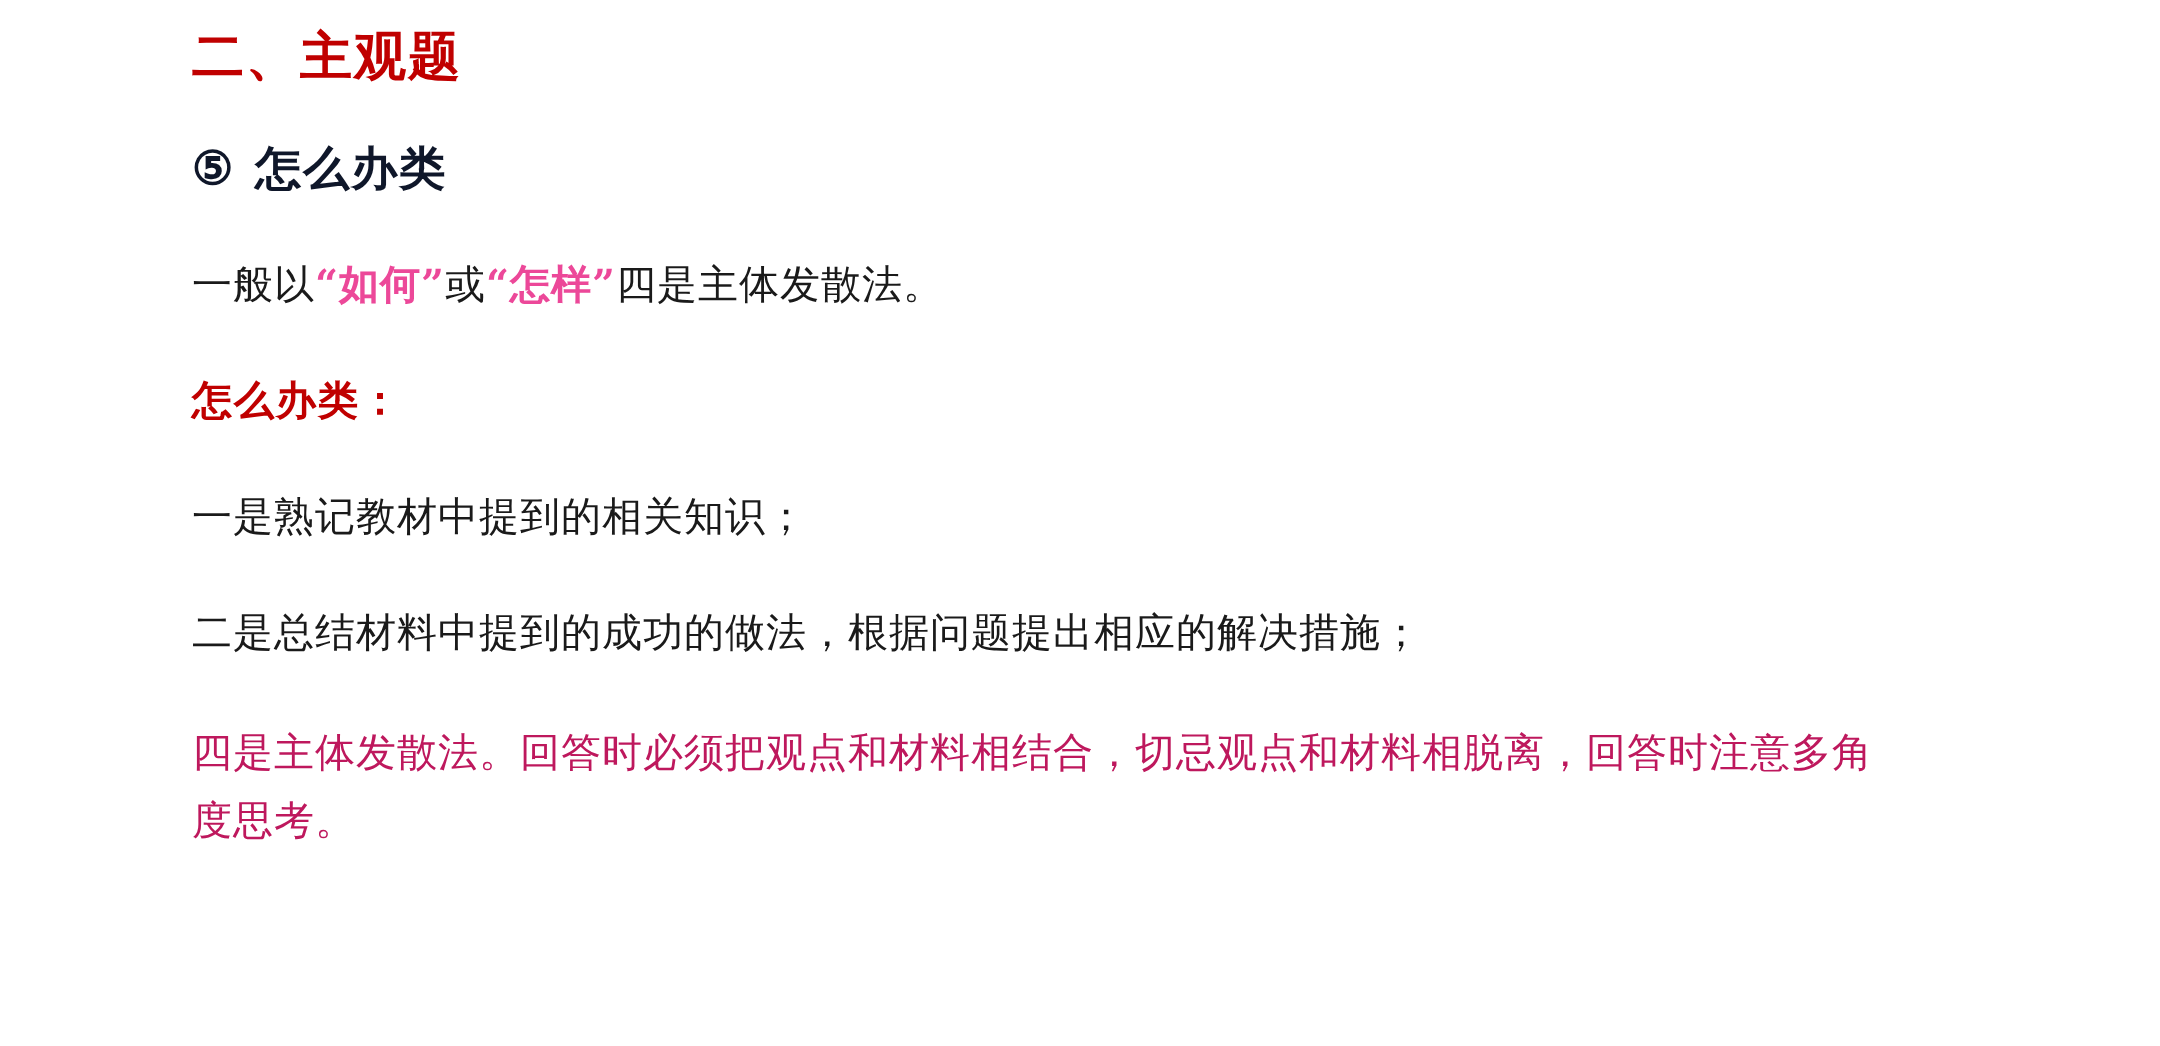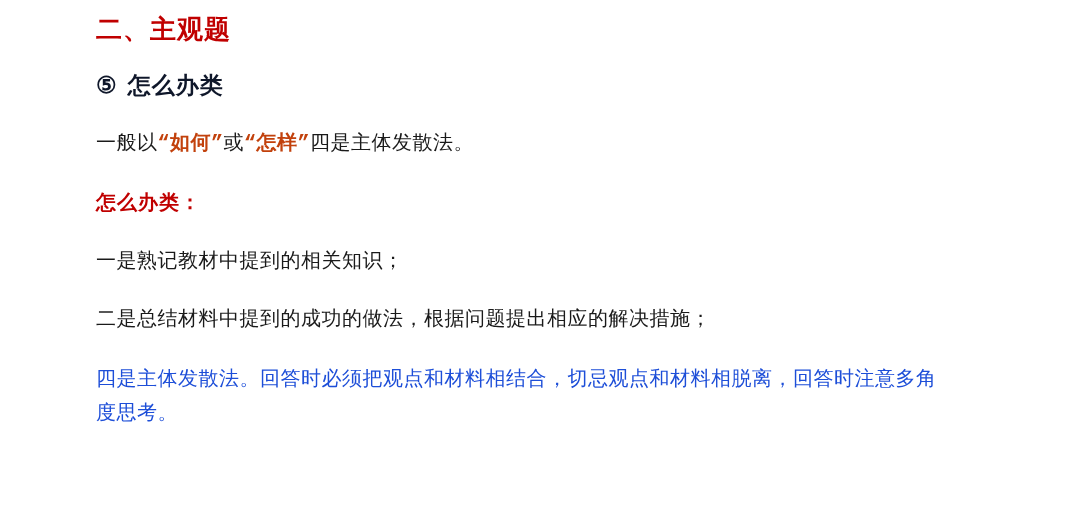--- a/index.html
+++ b/index.html
@@ -48,34 +48,34 @@
     font-size: 20px;
     line-height: 1.5;
     margin: 0 0 28px 0;
     color: #1a1a1a;
     letter-spacing: 0.5px;
   }
   .para-wrap {
     font-size: 20px;
     line-height: 1.72;
     margin: 0 0 0 0;
-    color: #1d4ed8;
+    color: #be185d;
     letter-spacing: 0.5px;
   }
   .em-red {
-    color: #c2410c;
+    color: #ec4899;
     font-weight: bold;
   }
   .label-red {
     color: #c00000;
     font-weight: bold;
     font-size: 20px;
     letter-spacing: 1px;
   }
-  .inline { display: inline; font-family: Liberation Mono, monospace; }
+  .inline { display: inline; }
 </style>
 </head>
 <body>
 
 <div class="page">
   <div class="content">
 
     <h1 class="heading-main">二、主观题</h1>
 
     <h2 class="heading-sub">

